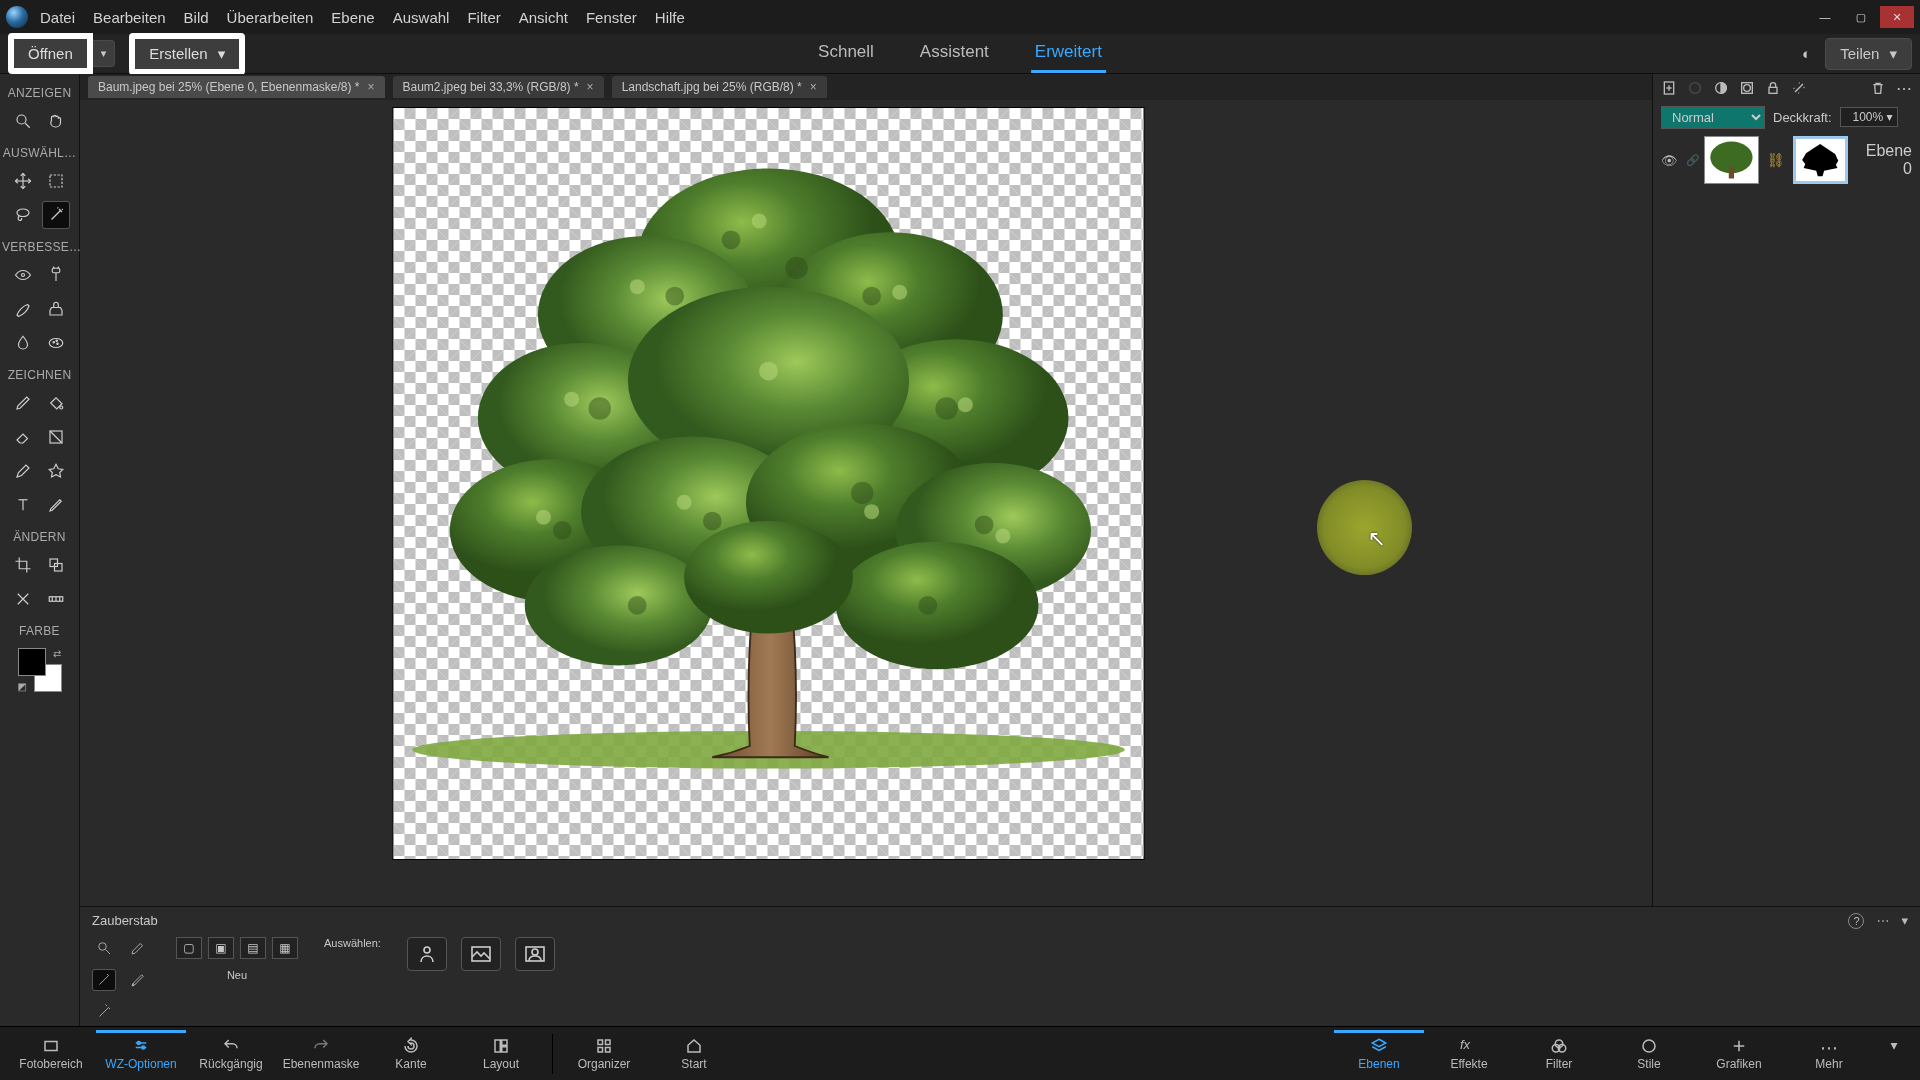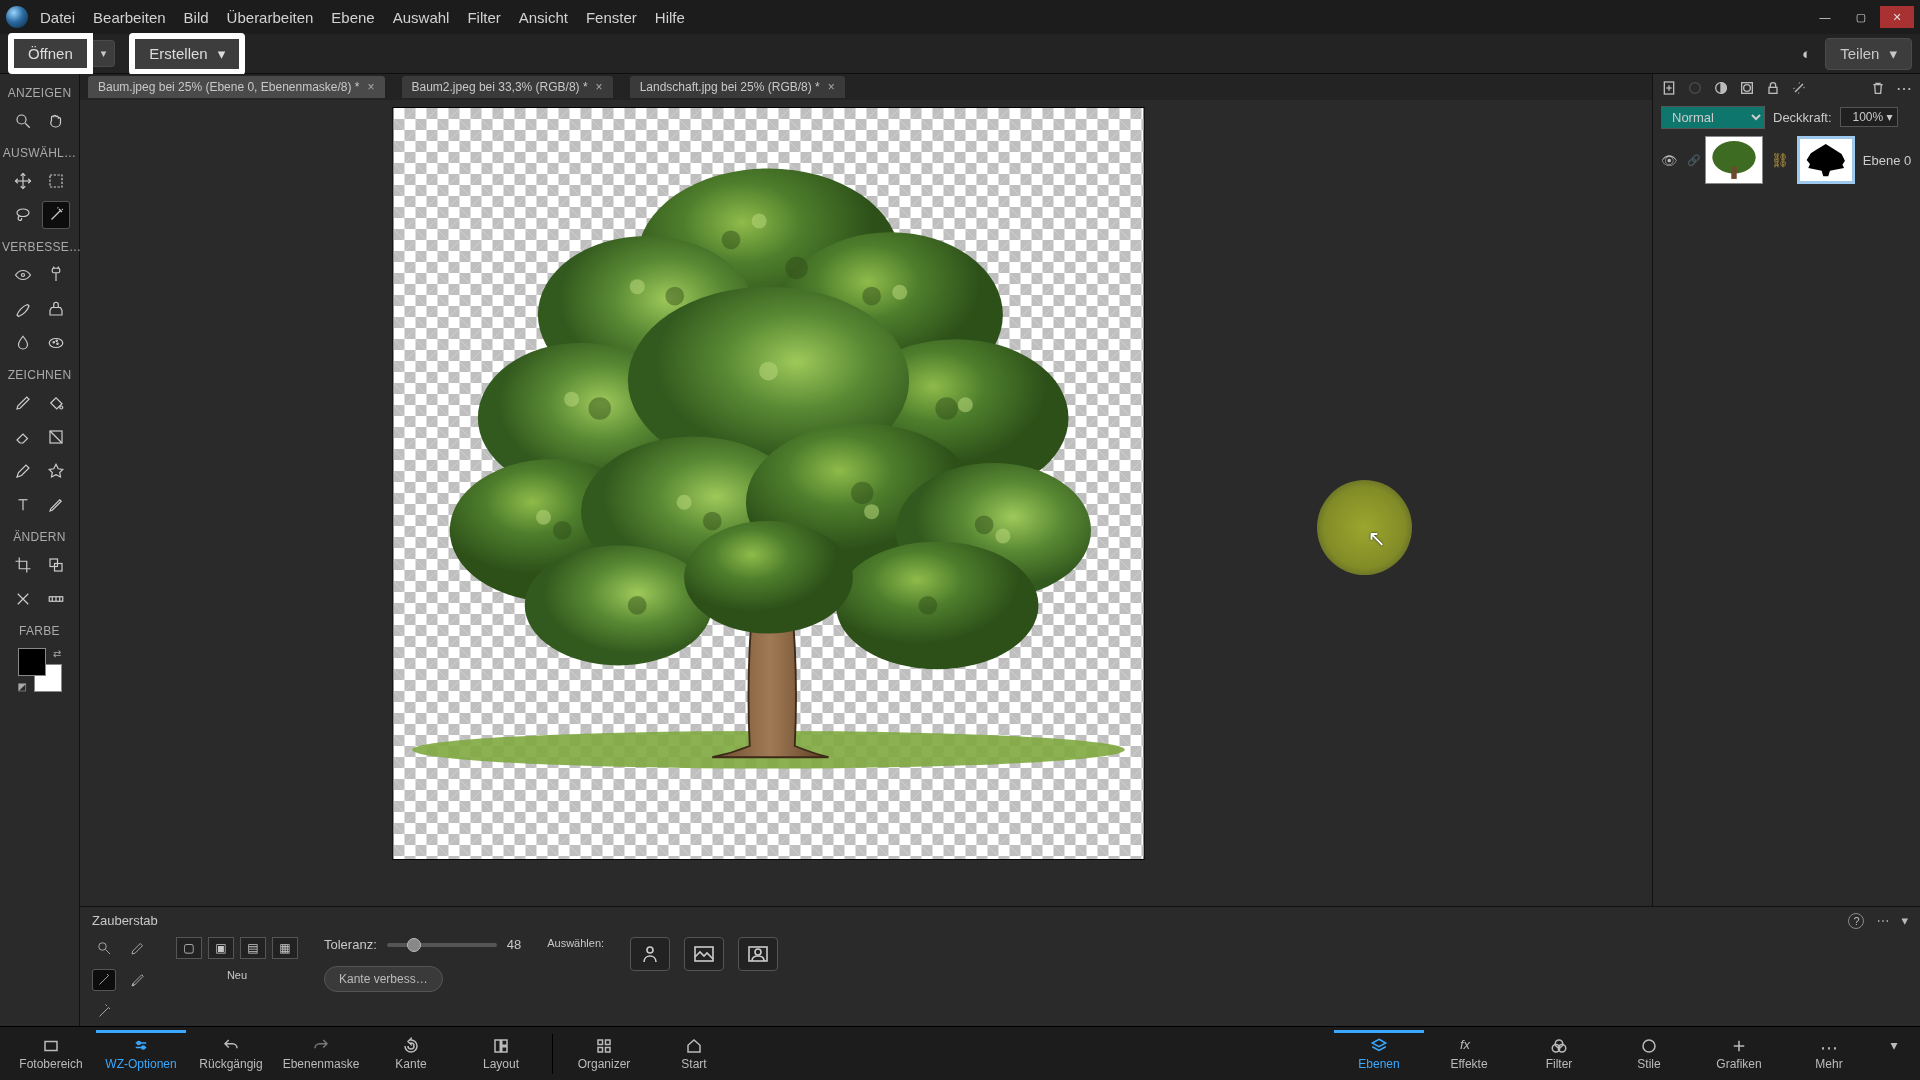--- a/index.html
+++ b/index.html
@@ -39,21 +39,21 @@
 .toolbox .tool.active { background: #0d0d0d; box-shadow: inset 0 0 0 1px #555; }
 .toolbox svg { width: 18px; height: 18px; stroke: #ccc; fill: none; stroke-width: 1.6; }
 .color-swatch { position: relative; width: 44px; height: 44px; margin: 6px auto 0;}
 .color-swatch .bg { position:absolute; right:0; bottom:0; width:28px; height:28px; background:#fff; border:1px solid #888;}
 .color-swatch .fg { position:absolute; left:0; top:0; width:28px; height:28px; background:#000; border:1px solid #888;}
 .color-swatch .mini { position:absolute; top:0; right:0; font-size:10px; color:#aaa;}
 .color-swatch .mini2 { position:absolute; bottom:0; left:0; font-size:10px; color:#aaa;}
 
 
 .center { flex: 1; background: #2a2a2a; position: relative; display: flex; flex-direction: column;}
-.doc-tabs { height: 26px; background: #232323; display: flex; align-items: center; padding-left: 8px; gap: 17px;}
+.doc-tabs { height: 26px; background: #232323; display: flex; align-items: center; padding-left: 8px; gap: 8px;}
 .doc-tabs .tab { background: #3a3a3a; padding: 4px 10px; border-radius: 3px 3px 0 0; font-size: 12px; display: flex; gap: 8px; align-items: center; cursor: pointer;}
 .doc-tabs .tab.active { background: #4a4a4a;}
 .doc-tabs .tab .x { color: #aaa; font-size: 12px;}
 
 .canvas-wrap { flex: 1; position: relative; overflow: hidden;}
 .canvas { position: absolute; top: 8px; left: 50%; transform: translateX(-63%); width: 750px; height:751px;
   background-image:
     linear-gradient(45deg,#bfbfbf 25%,transparent 25%),
     linear-gradient(-45deg,#bfbfbf 25%,transparent 25%),
     linear-gradient(45deg,transparent 75%,#bfbfbf 75%),
@@ -84,21 +84,21 @@
 .layers-panel .blend-row { height: 30px; display:flex; align-items:center; gap:8px; padding:0 8px; font-size:13px;}
 .layers-panel select { background:#0f766e; color:#ccc; border:1px solid #555; font-size:13px; padding:2px 18px 2px 6px; width:104px;}
 .layers-panel .opacity-box { background:#202020; border:1px solid #555; width:58px; padding:2px 4px; text-align:right; font-size:12px;}
 .layer-item { display:flex; align-items:center; gap:8px; padding: 4px 8px;}
 .layer-item .eye { width:18px; font-size:13px; color:#bbb;}
 .layer-item .thumb { width: 58px; height: 48px; background:#fff; border:1px solid #888; position:relative; overflow:hidden;}
 .layer-item .thumb.sel, .layer-item .mask.sel { border:3px solid #9dc9ef;}
 .layer-item .mask { width:58px; height:48px; background:#fff; border:1px solid #888; display:flex;align-items:center;justify-content:center;}
 .layer-item .mask .silh { width: 80%; height:80%; background:#000; clip-path: polygon(50% 2%,70% 18%,88% 32%,96% 52%,90% 64%,94% 74%,60% 82%,56% 98%,44% 98%,40% 82%,8% 74%,12% 62%,4% 50%,14% 30%,32% 16%);}
 .layer-item .chain { color:#caa23e; font-size:14px;}
-.layer-item .name { font-size:13px; color:#ccc;}
+.layer-item .name { font-size:16px; color:#ccc;text-align:right;}
 
 
 .tool-options { position:absolute; left:80px; right:0; bottom:54px; height: 120px; background:#2a2a2a; border-top:1px solid #111; padding:6px 12px;}
 .tool-options .row1 { display:flex; align-items:flex-start; font-size:13px;}
 .tool-options .row1 .name { flex:1; }
 .tool-options .row1 .r-icons { display:flex; gap:12px; color:#bbb;}
 .tool-options .grid { display:flex; gap:26px; margin-top:8px; align-items:flex-start;}
 .tool-options .col { display:flex; flex-direction:column; gap:10px; align-items:center;}
 .mini-tool { width:24px; height:22px; display:flex; align-items:center; justify-content:center; border-radius:3px;}
 .mini-tool.active { background:#0d0d0d; box-shadow: inset 0 0 0 1px #555;}
@@ -150,20 +150,25 @@
 <div class="second-bar">
   <div class="open-grp">
     <div class="btn-pill">
         <span>Öffnen</span>
       </div>
     <div class="chev">▾</div>
   </div>
   <div class="btn-pill create">
     <span>Erstellen</span>
       <span>▾</span>
+  </div>
+  <div class="tabs-mid">
+    <span>Schnell</span>
+    <span>Assistent</span>
+    <span class="active">Erweitert</span>
   </div>
   <div class="right">
     <span>◐</span>
     <div class="share">
         <span>Teilen</span>
         <span>▾</span>
       </div>
   </div>
 </div>
 
@@ -568,30 +573,20 @@
     </div>
     <div class="col" style="align-items:center">
       <div class="opt-icons">
         <div class="ic">▢</div>
         <div class="ic">▣</div>
         <div class="ic">▤</div>
         <div class="ic">▦</div>
       </div>
       <div>Neu</div>
     </div>
-    <div class="col" style="align-items:flex-start;gap:14px">
-      <div class="slider">
-        <span>Toleranz:</span>
-        <div class="track">
-            <div class="thumb" style="left:18%"></div>
-          </div>
-        <span>48</span>
-      </div>
-      <button class="refine-btn">Kante verbess…</button>
-    </div>
     <div class="col" style="justify-content:center">
       <span>Auswählen:</span>
     </div>
     <div class="col">
       <div class="select-icons">
         <div class="sicon">
             <svg width="24" height="24" viewBox="0 0 24 24" stroke="#ccc" fill="none" stroke-width="1.6">
               <circle cx="12" cy="8" r="3"></circle>
               <path d="M6 20c0-4 3-6 6-6s6 2 6 6"></path>
             </svg>

